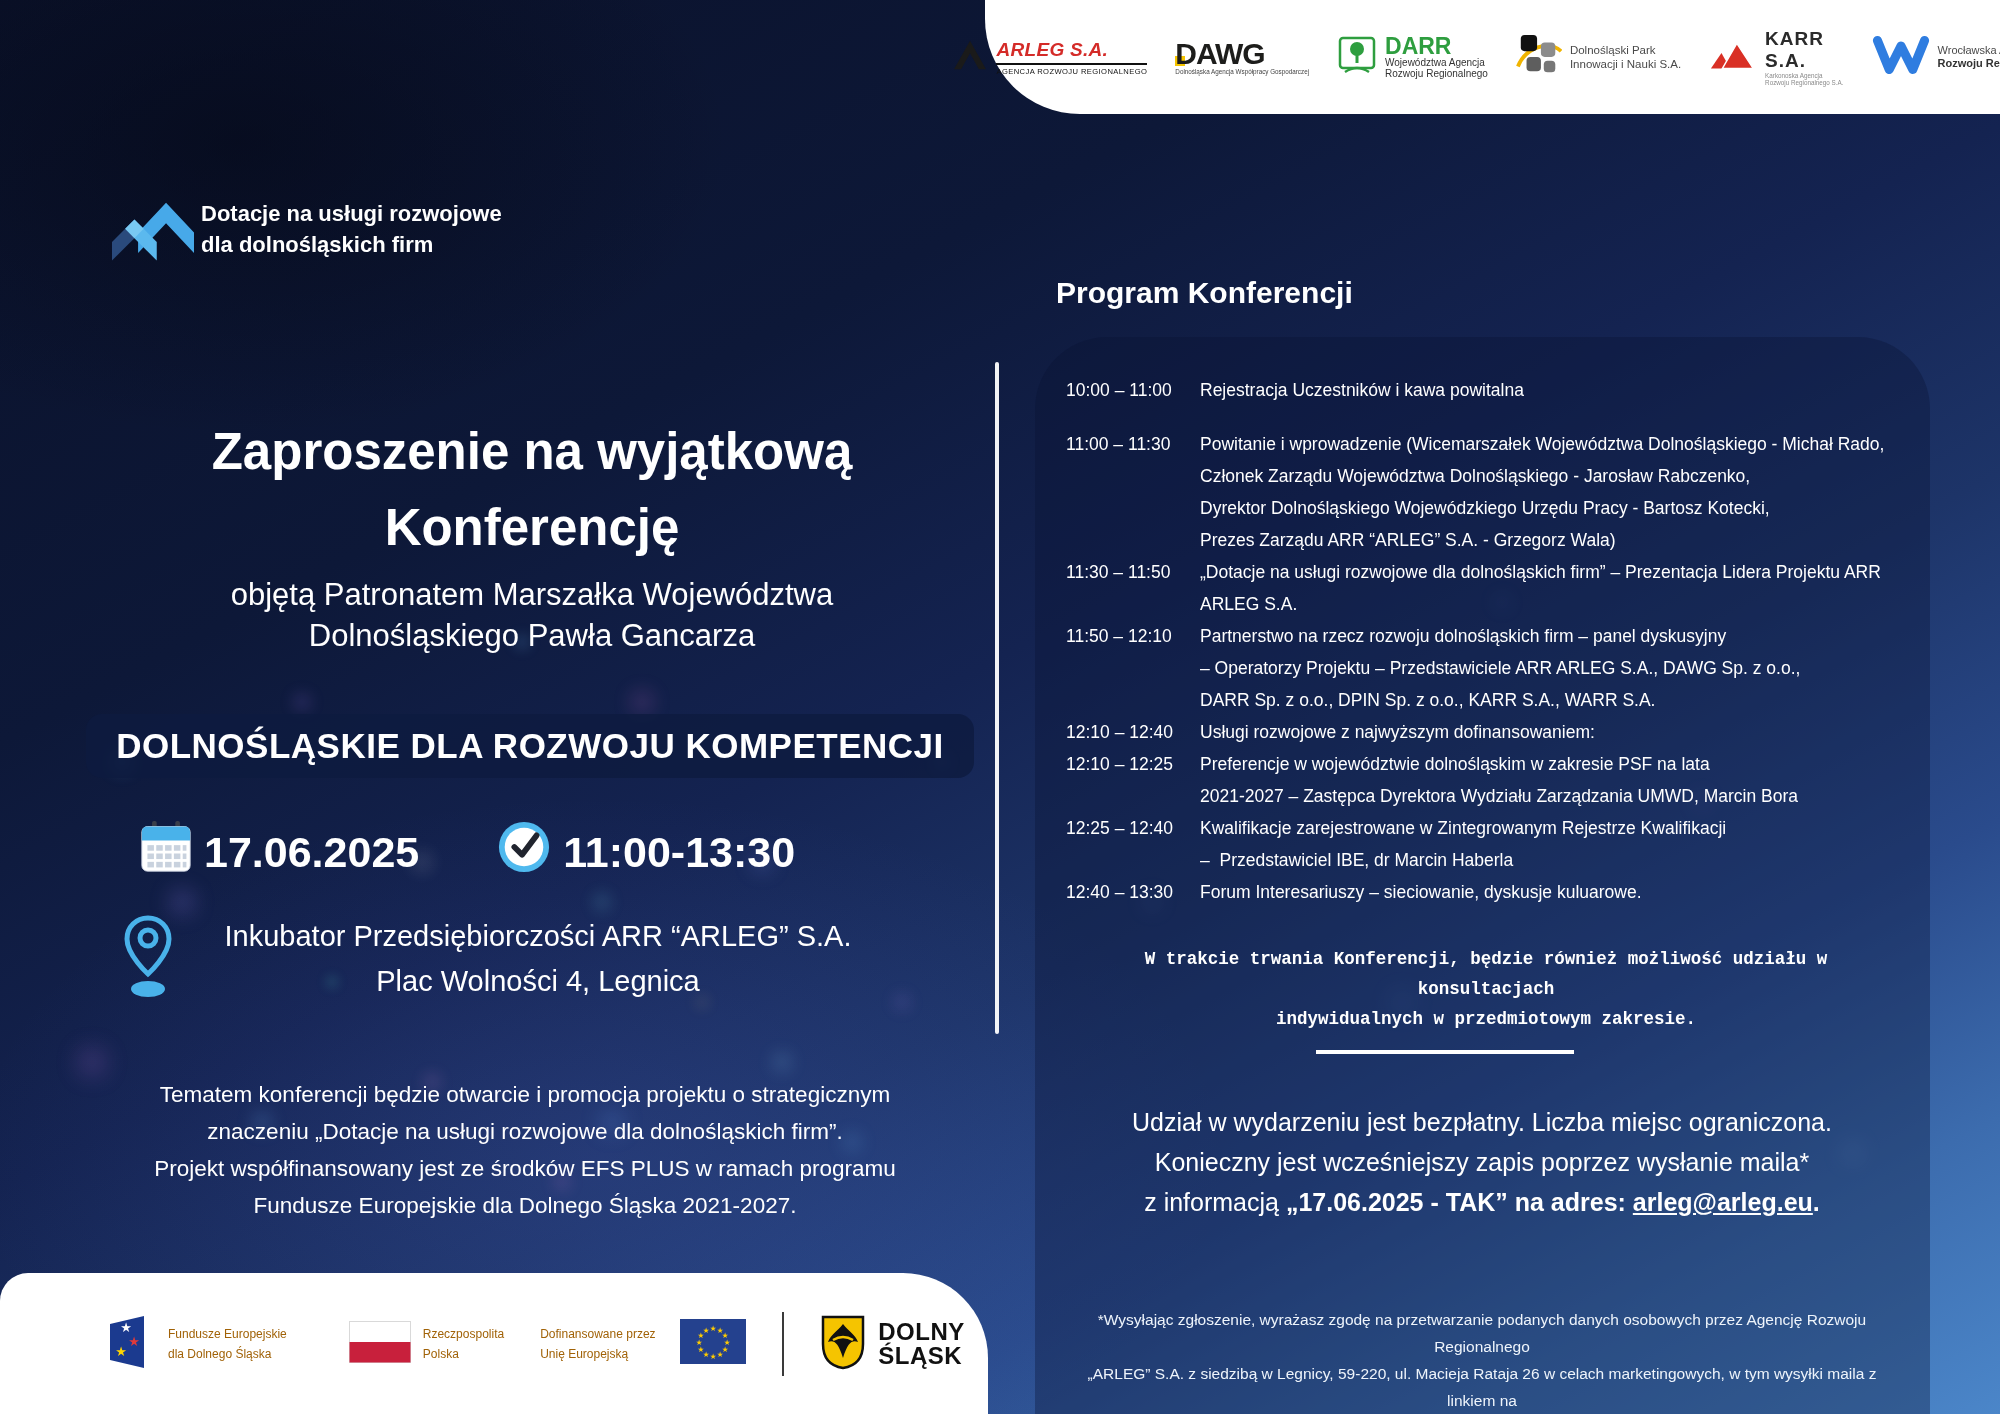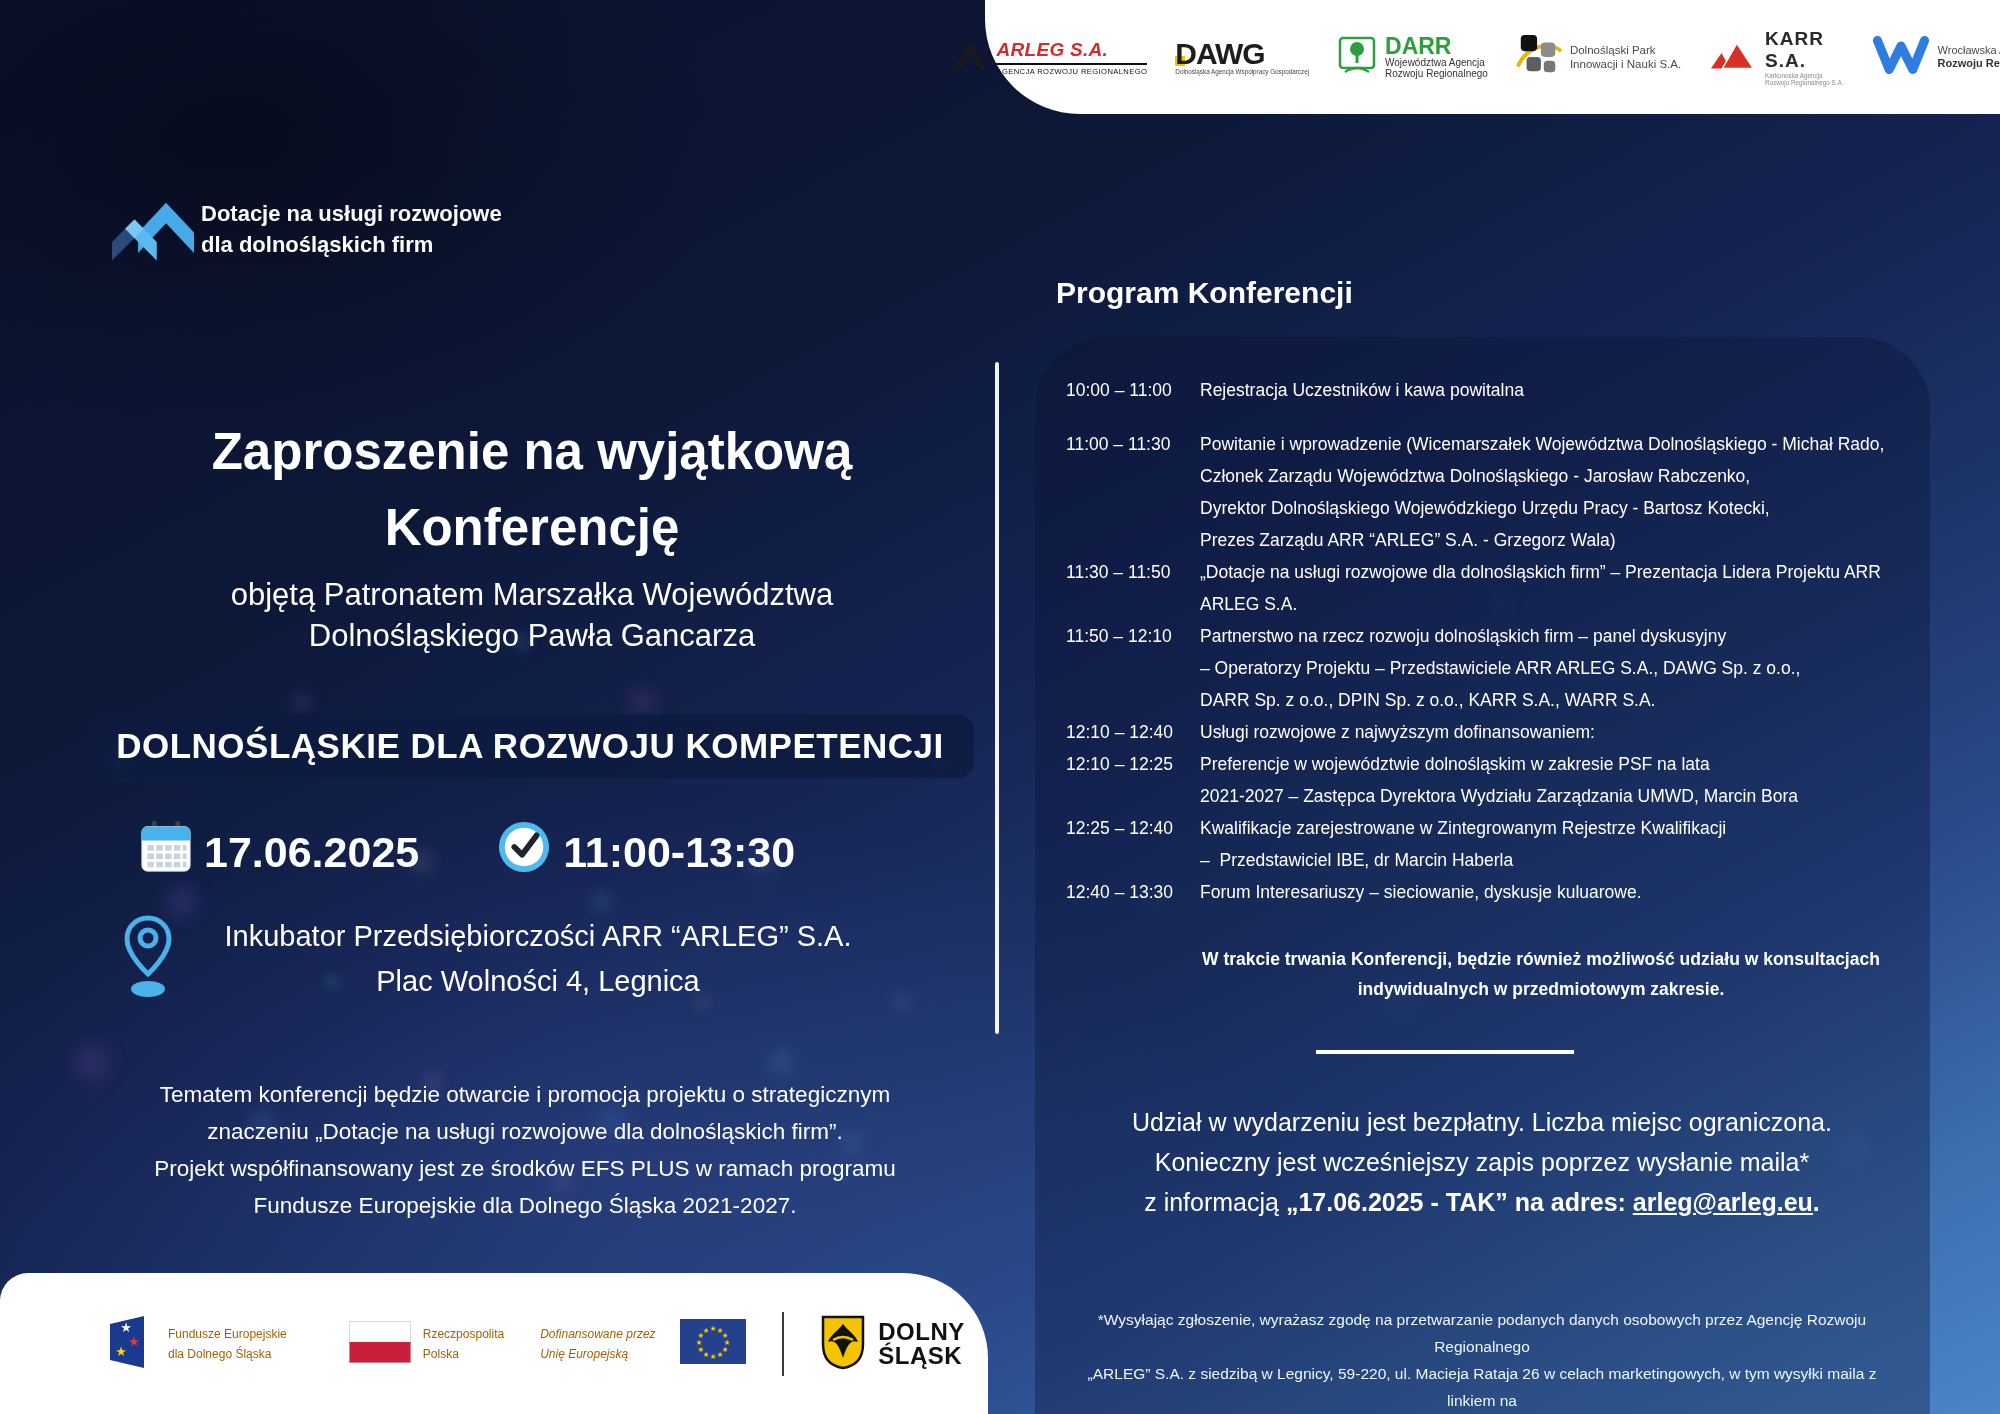--- a/index.html
+++ b/index.html
@@ -29,21 +29,21 @@
   
   .program-panel{position:absolute;left:1035px;top:337px;width:895px;height:1077px;
     background:rgba(8,18,50,0.34);border-radius:72px 72px 0 0;}
   .v-divider{position:absolute;left:995px;top:362px;width:4px;height:672px;background:rgba(255,255,255,0.95);border-radius:2px;}
   .program-heading{position:absolute;left:1056px;top:276px;margin:0;font-size:30px;font-weight:700;}
   .schedule{position:absolute;left:1066px;top:374px;width:856px;}
   .prog-row{display:grid;grid-template-columns:124px 1fr;column-gap:10px;font-size:17.5px;}
   .prog-row:first-child{margin-bottom:22px;}
   .prog-time{font-weight:400;line-height:32px;white-space:nowrap;}
   .prog-desc div{line-height:32px;white-space:pre-wrap;}
-  .prog-note{position:absolute;left:1151px;top:944px;width:780px;text-align:center;font-weight:700;font-size:17.5px;line-height:30px;}
+  .prog-note{position:absolute;left:1096px;top:944px;width:780px;text-align:center;font-weight:700;font-size:17.5px;line-height:30px;font-family:Liberation Mono, monospace;}
   .h-divider{position:absolute;left:1316px;top:1050px;width:258px;height:4px;background:#fff;}
   .registration{position:absolute;left:1070px;top:1102px;width:824px;text-align:center;font-size:25px;line-height:40px;}
   .registration .bold{font-weight:700;}
   .registration .email{font-weight:700;text-decoration:underline;cursor:pointer;}
   .disclaimer{position:absolute;left:1064px;top:1306px;width:836px;text-align:center;font-size:15.5px;line-height:27px;color:#eef4fb;}
   
   .partner-band{position:absolute;left:985px;top:0;width:1015px;height:114px;background:#fff;
     border-bottom-left-radius:95px;display:flex;align-items:center;justify-content:center;gap:28px;
     padding:0 26px 0 52px;box-sizing:border-box;color:#222;}
   .plogo{display:flex;align-items:center;gap:8px;}
@@ -354,21 +354,21 @@
           <rect x="0.5" y="0.5" width="61" height="41" fill="#ffffff" stroke="#d9d9d9"></rect>
           <rect x="0.5" y="21" width="61" height="20.5" fill="#c8203c"></rect>
         </svg>
       </span>
       <span class="col">
         <span class="flabel">Rzeczpospolita</span>
         <span class="flabel">Polska</span>
       </span>
     </div>
     <div class="flogo">
-      <span class="col" style="align-items:flex-end;font-style:italic;">
+      <span class="col" style="align-items:flex-end;">
         <span class="flabel right">Dofinansowane przez</span>
         <span class="flabel right">Unię Europejską</span>
       </span>
       <span>
         <svg width="66" height="45" viewBox="0 0 66 45">
           <rect width="66" height="45" fill="#24418e"></rect>
           <g fill="#ffcc00" font-size="7.5" text-anchor="middle">
             <text x="33" y="12">★</text>
               <text x="40" y="13.9">★</text>
               <text x="45.1" y="19">★</text>

